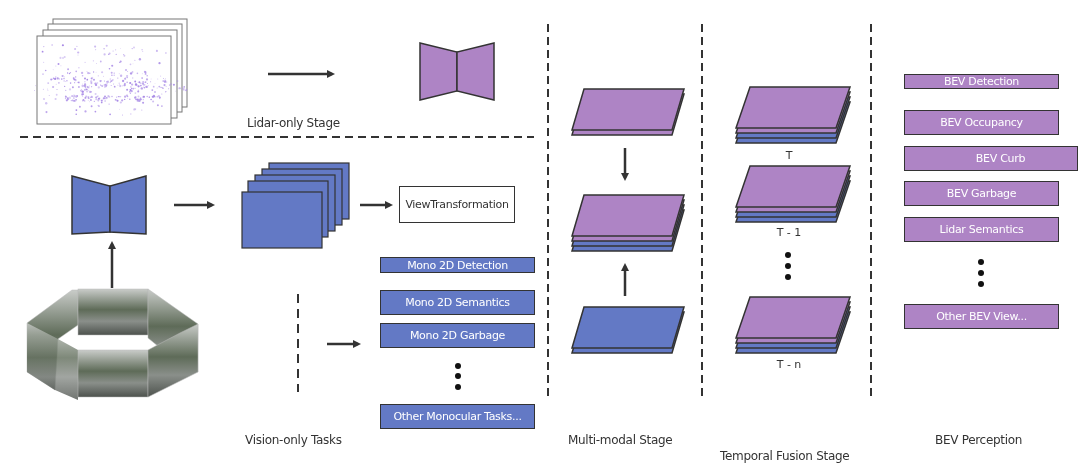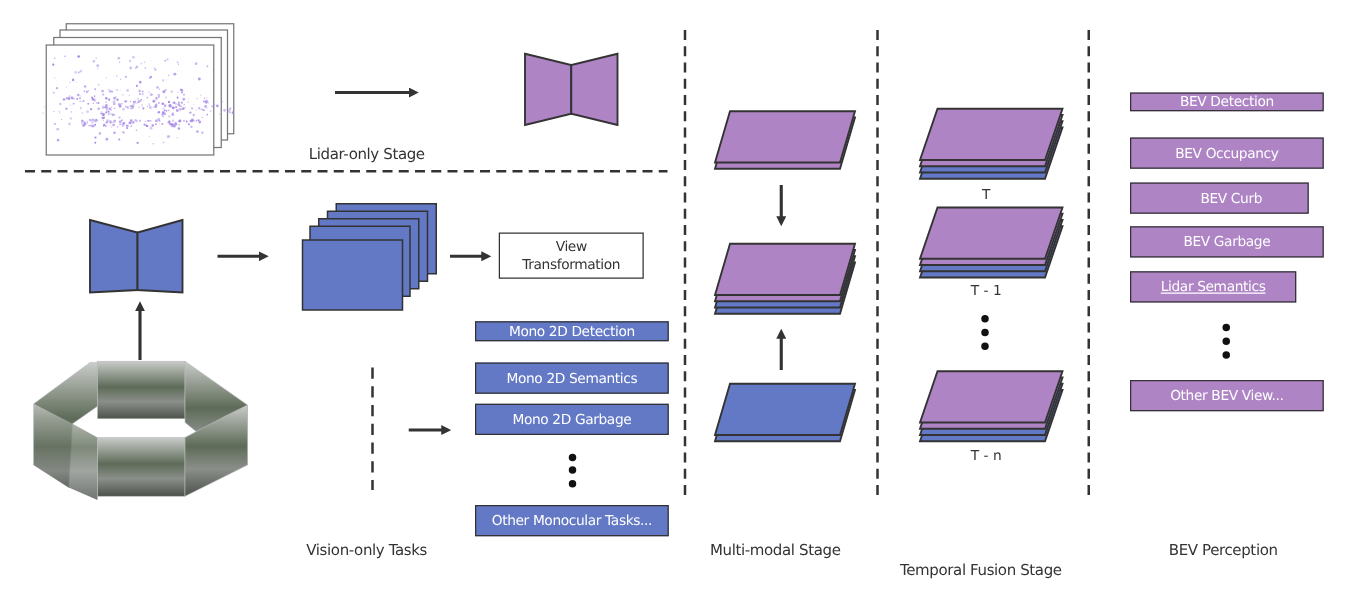--- a/index.html
+++ b/index.html
@@ -2,21 +2,21 @@
 <html><head>
 <meta charset="utf-8">
 <style>
   html, body { margin:0; padding:0; background:#ffffff; }
   body { width:1080px; height:473px; position:relative; overflow:hidden; font-family:"Liberation Sans", sans-serif; }
   svg#diagram { position:absolute; left:0; top:0; }
   .lbl { position:absolute; font-family:"DejaVu Sans", sans-serif; font-size:12px; color:#333; white-space:nowrap; letter-spacing:-0.3px; }
   .task { position:absolute; box-sizing:border-box; border:1.5px solid #333; color:#fff; font-family:"DejaVu Sans", sans-serif; font-size:11px; display:flex; align-items:center; justify-content:center; letter-spacing:-0.3px; white-space:nowrap; }
   .task.blue { background:#6379c5; }
   .task.purple { background:#ae84c5; }
-  .vt { position:absolute; left:399px; top:186px; width:116px; height:37px; box-sizing:border-box; border:1.5px solid #333; background:#fff; font-family:"DejaVu Sans", sans-serif; font-size:11px; color:#333; display:flex; flex-direction:column; align-items:center; justify-content:center; line-height:14px; letter-spacing:-0.3px; }
+  .vt { position:absolute; left:399px; top:186px; width:116px; height:37px; box-sizing:border-box; border:1.5px solid #333; background:#fff; font-family:"DejaVu Sans", sans-serif; font-size:11px; color:#333; display:flex; flex-direction:row; align-items:center; justify-content:center; line-height:14px; letter-spacing:-0.3px; }
   .tlabel { position:absolute; font-family:"DejaVu Sans", sans-serif; font-size:11px; color:#333; text-align:center; width:60px; }
 </style>
 </head>
 <body>
 
 <svg id="diagram" width="1080" height="473" viewBox="0 0 1080 473" xmlns="http://www.w3.org/2000/svg">
   <defs>
     <marker id="arrowhead" markerWidth="8" markerHeight="8" refX="5" refY="4" orient="auto" markerUnits="userSpaceOnUse">
       <path d="M0,0 L8,4 L0,8 Z" fill="#333"></path>
     </marker>
@@ -571,20 +571,20 @@
   <span>Transformation</span>
 </div>
 
 <div class="task blue" style="left:380px; top:257px; width:155px; height:16px;">Mono 2D Detection</div>
 <div class="task blue" style="left:380px; top:290px; width:155px; height:25px;">Mono 2D Semantics</div>
 <div class="task blue" style="left:380px; top:323px; width:155px; height:25px;text-align:right;">Mono 2D Garbage</div>
 <div class="task blue" style="left:380px; top:404px; width:155px; height:25px;">Other Monocular Tasks...</div>
 
 <div class="task purple" style="left:904px; top:74px; width:155px; height:15px;">BEV Detection</div>
 <div class="task purple" style="left:904px; top:110px; width:155px; height:25px;">BEV Occupancy</div>
-<div class="task purple" style="left:904px; top:146px; width:143px; height:25px;padding-left:19px;">BEV Curb</div>
+<div class="task purple" style="left:904px; top:146px; width:174px; height:25px;padding-left:19px;">BEV Curb</div>
 <div class="task purple" style="left:904px; top:181px; width:155px; height:25px;">BEV Garbage</div>
-<div class="task purple" style="left:904px; top:217px; width:133px; height:25px;text-decoration:underline;">Lidar Semantics</div>
+<div class="task purple" style="left:904px; top:217px; width:155px; height:25px;">Lidar Semantics</div>
 <div class="task purple" style="left:904px; top:304px; width:155px; height:25px;">Other BEV View...</div>
 
 <div class="tlabel" style="left:759px; top:149px;">T</div>
 <div class="tlabel" style="left:759px; top:226px;">T - 1</div>
 <div class="tlabel" style="left:759px; top:358px;">T - n</div>
 
 </body></html>

